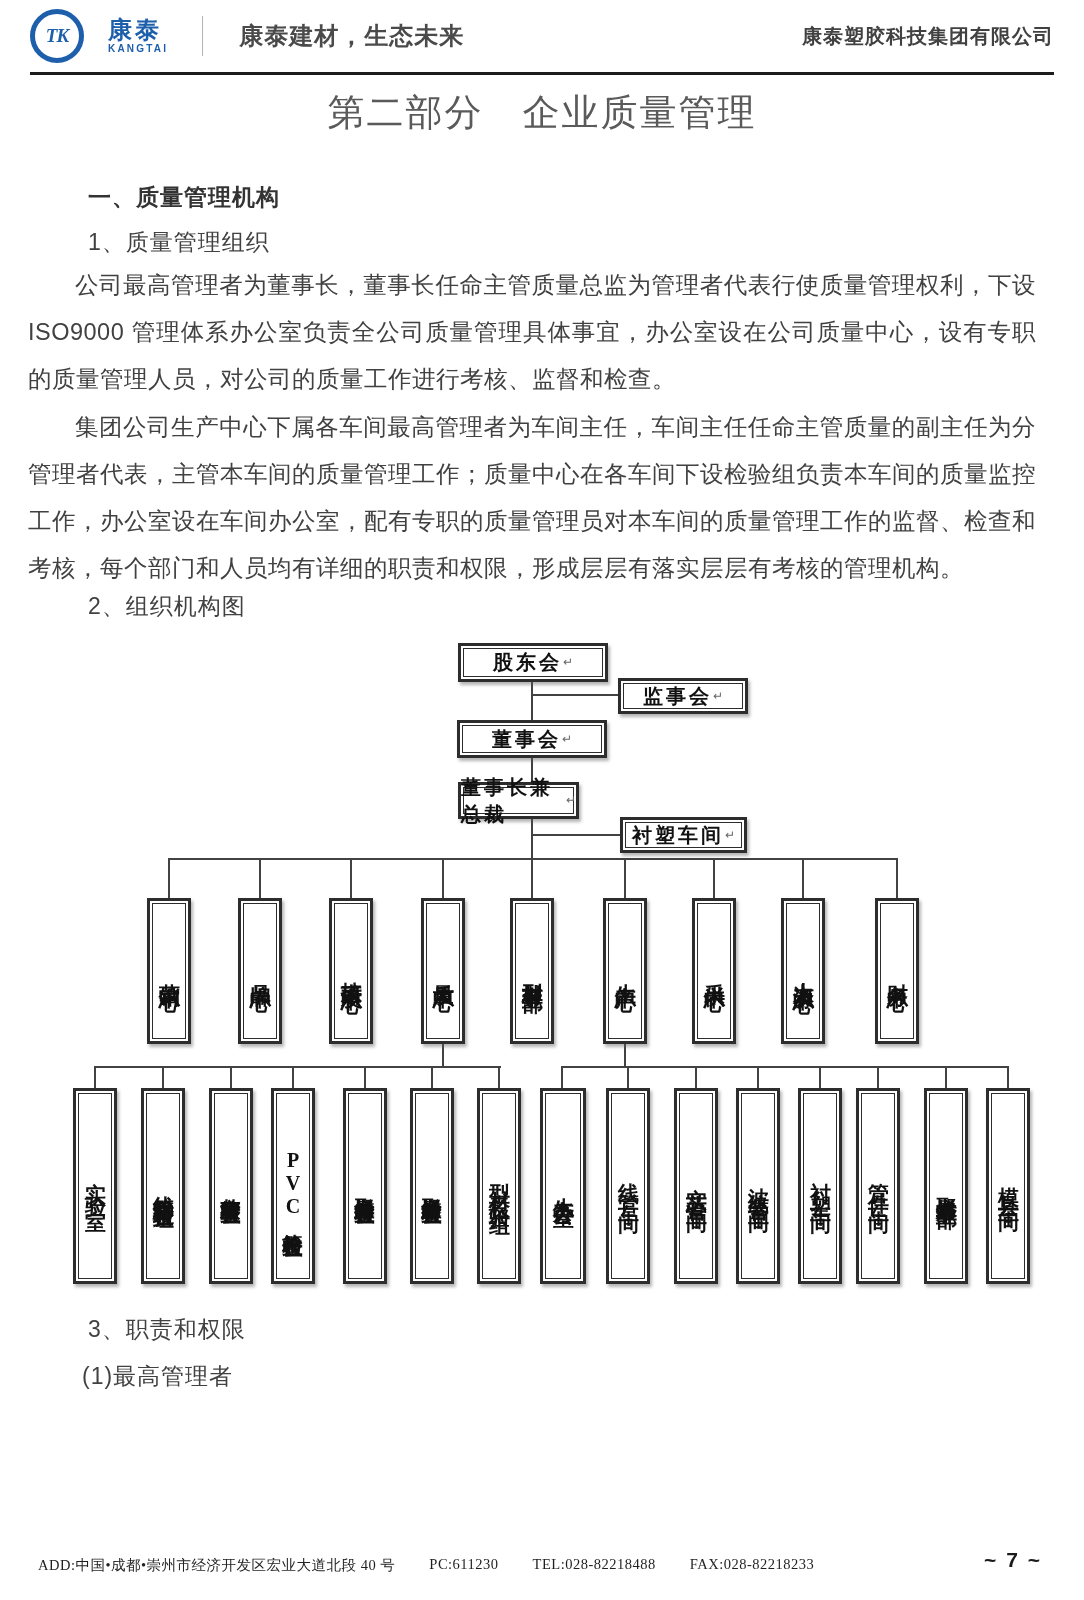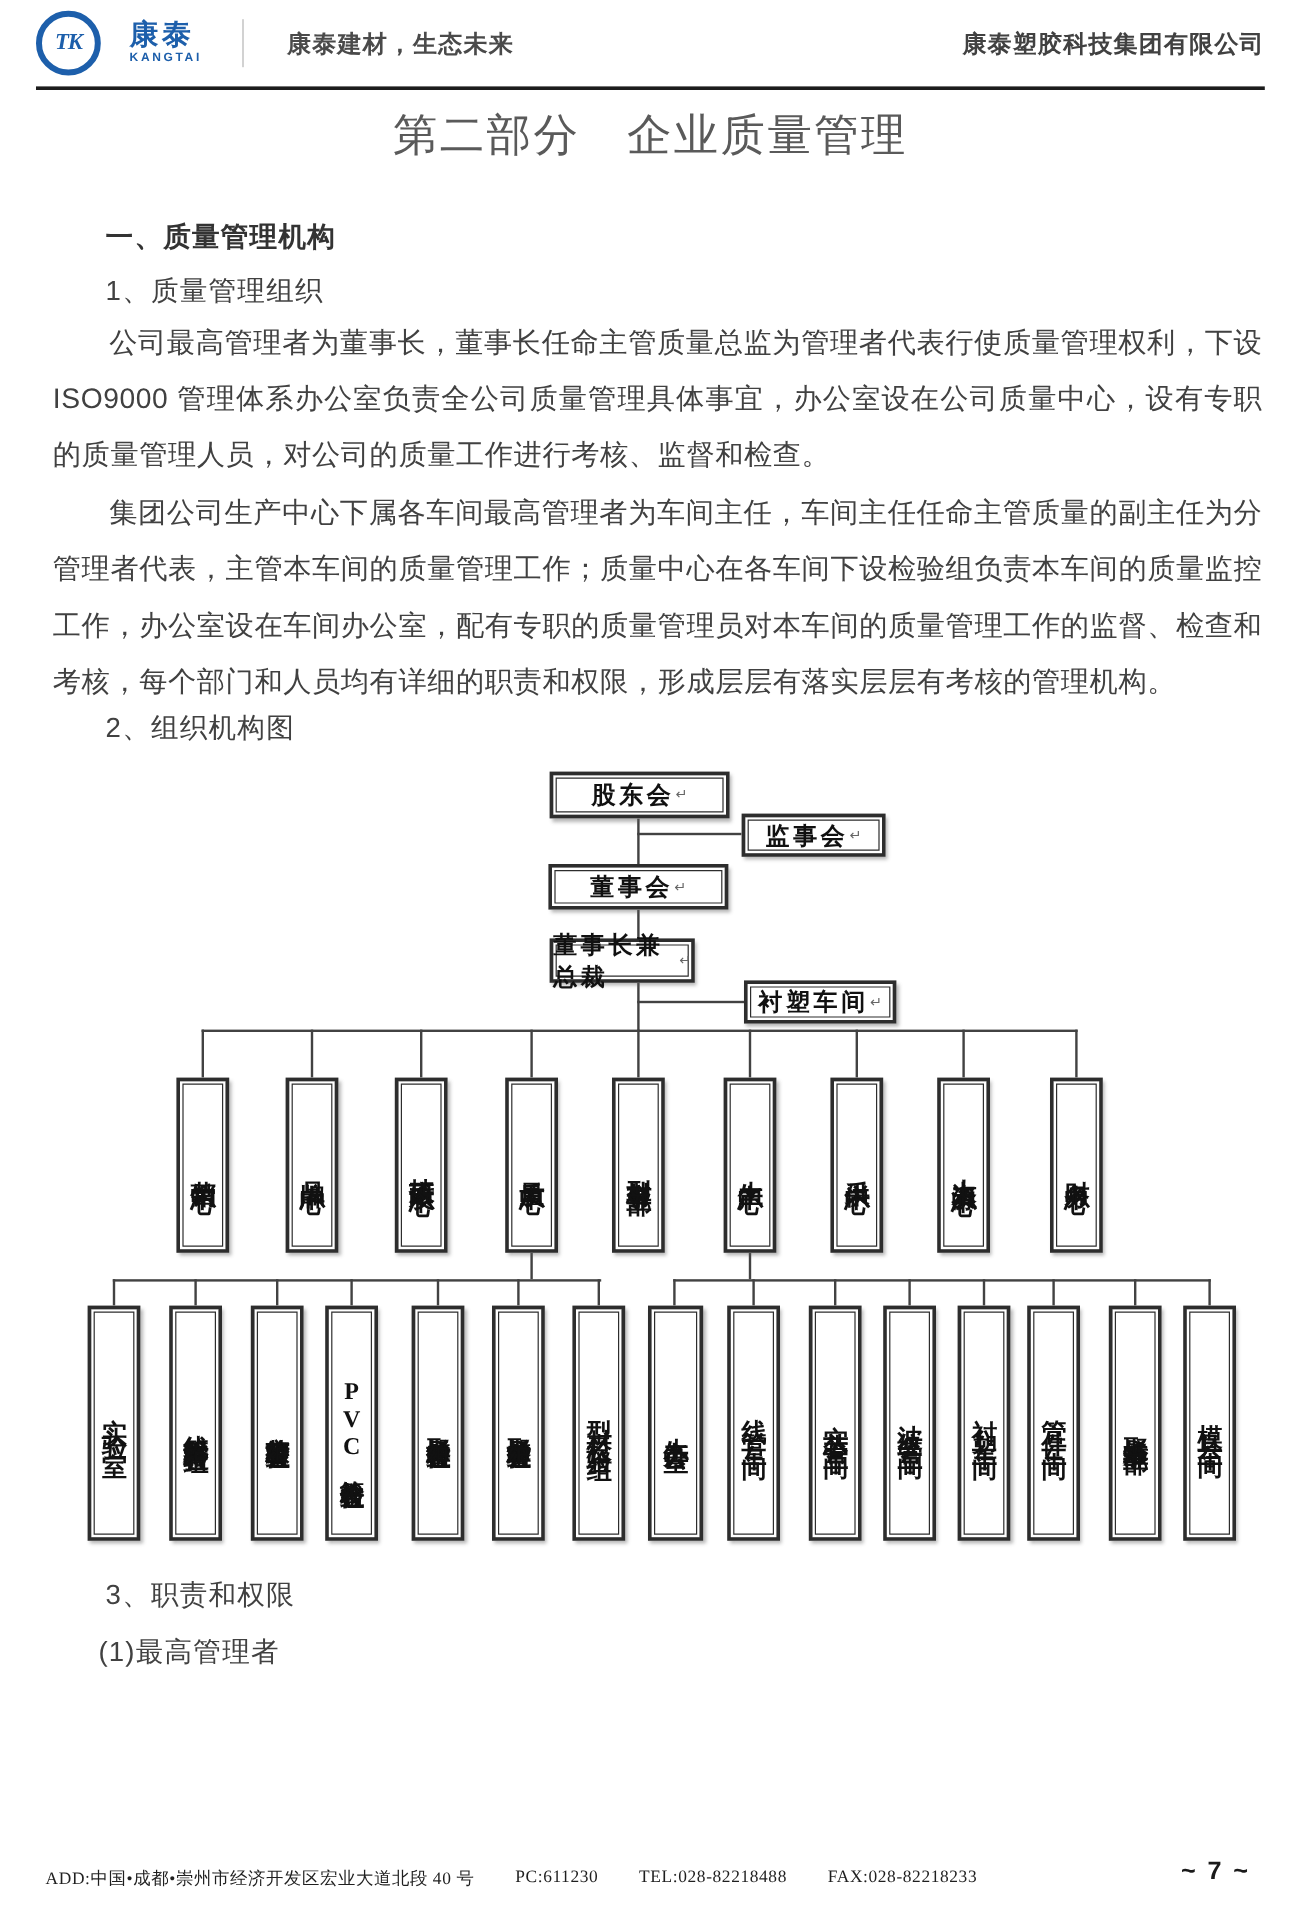--- a/index.html
+++ b/index.html
@@ -11,29 +11,29 @@
           border-bottom:3px solid #1c1c1c;display:flex;align-items:center;justify-content:space-between;}
   .logo{display:flex;align-items:center;gap:24px;}
   .logo-circle{width:44px;height:44px;border-radius:50%;border:5px solid #1d5fab;background:#fff;
                display:flex;align-items:center;justify-content:center;}
   .logo-tk{color:#1d5fab;font-weight:bold;font-style:italic;font-size:19px;letter-spacing:-1px;
            font-family:"Liberation Serif",serif;}
   .logo-names{display:flex;flex-direction:column;line-height:1;}
   .logo-cn{color:#1d5fab;font-size:24px;font-weight:bold;letter-spacing:3px;}
   .logo-en{color:#1d5fab;font-size:10px;font-weight:bold;letter-spacing:2.2px;margin-top:2px;}
   .logo-div{width:1px;height:40px;background:#b5b5b5;margin:0 12px 0 10px;}
-  .logo-tagline{font-size:20px;font-weight:bold;color:#4a4a4a;letter-spacing:1px;}
+  .logo-tagline{font-size:24px;font-weight:bold;color:#4a4a4a;letter-spacing:1px;}
   .company-name{font-size:20px;font-weight:bold;color:#414141;letter-spacing:1px;}
 
   
   .doc-title{position:absolute;left:0;right:0;top:88px;text-align:center;
              font-size:37px;color:#5a5a5a;letter-spacing:2px;}
   .h-bold{position:absolute;left:88px;font-size:23px;font-weight:bold;color:#333;letter-spacing:1px;}
   .h-sub{position:absolute;left:88px;font-size:23px;color:#414141;letter-spacing:1px;}
-  .para{position:absolute;left:44px;width:1008px;font-size:23.5px;line-height:47px;
+  .para{position:absolute;left:28px;width:1008px;font-size:23.5px;line-height:47px;
         text-align:justify;text-indent:2em;color:#414141;letter-spacing:0.5px;}
 
   
   .obox{position:absolute;background:#fff;border:3px solid #2d2d2d;
         box-shadow:inset 0 0 0 2px #ffffff, inset 0 0 0 3px #2d2d2d, 2px 3px 3px rgba(90,90,90,.45);
         box-sizing:border-box;display:flex;align-items:center;justify-content:center;
         font-family:"Liberation Serif",serif;font-weight:bold;color:#111;z-index:2;}
   .obox-h{font-size:20px;letter-spacing:3px;}
   .obox-v{writing-mode:vertical-rl;text-orientation:upright;font-size:21px;letter-spacing:2px;line-height:1;}
   .obox-v.small{font-size:20px;letter-spacing:1px;}
@@ -70,21 +70,21 @@
   <div class="h-bold" style="top:182px;">一、质量管理机构</div>
   <div class="h-sub" style="top:227px;">1、质量管理组织</div>
   <div class="para" style="top:262px;">公司最高管理者为董事长，董事长任命主管质量总监为管理者代表行使质量管理权利，下设 ISO9000 管理体系办公室负责全公司质量管理具体事宜，办公室设在公司质量中心，设有专职的质量管理人员，对公司的质量工作进行考核、监督和检查。</div>
   <div class="para" style="top:404px;">集团公司生产中心下属各车间最高管理者为车间主任，车间主任任命主管质量的副主任为分管理者代表，主管本车间的质量管理工作；质量中心在各车间下设检验组负责本车间的质量监控工作，办公室设在车间办公室，配有专职的质量管理员对本车间的质量管理工作的监督、检查和考核，每个部门和人员均有详细的职责和权限，形成层层有落实层层有考核的管理机构。</div>
   <div class="h-sub" style="top:591px;">2、组织机构图</div>
 
   <div class="obox obox-h" style="left:458px;top:643px;width:150px;height:39px;">
     <span>股东会</span>
       <span class="ret">↵</span>
   </div>
-  <div class="obox obox-h" style="left:618px;top:678px;width:120px;height:36px;">
+  <div class="obox obox-h" style="left:618px;top:678px;width:130px;height:36px;">
     <span>监事会</span>
       <span class="ret">↵</span>
   </div>
   <div class="obox obox-h" style="left:457px;top:720px;width:150px;height:38px;">
     <span>董事会</span>
       <span class="ret">↵</span>
   </div>
   <div class="obox obox-h" style="left:458px;top:782px;width:121px;height:37px;">
     <span>董事长兼总裁</span>
       <span class="ret">↵</span>

